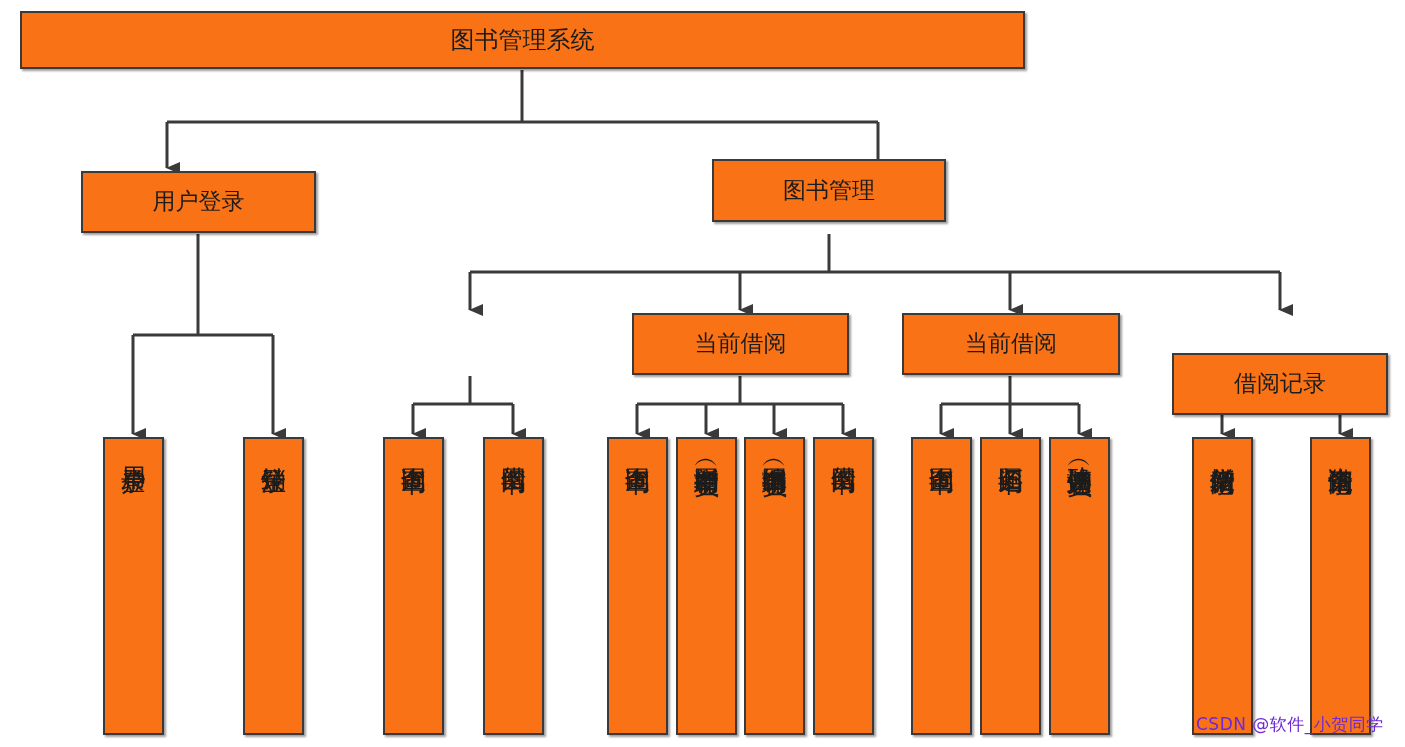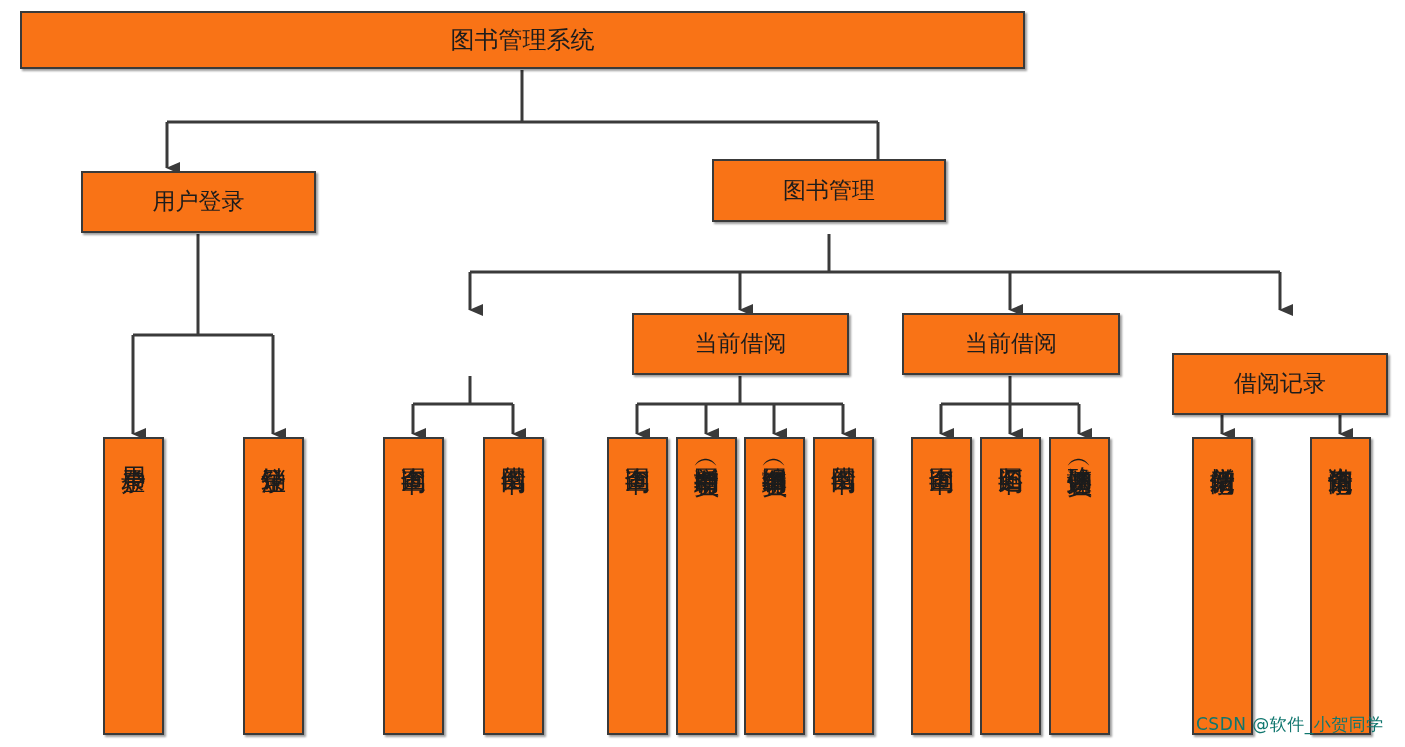--- a/index.html
+++ b/index.html
@@ -60,21 +60,21 @@
     text-orientation: upright;
     font-size: 25px;
     letter-spacing: 1px;
     line-height: 1;
   }
   .watermark {
     position: absolute;
     left: 1196px;
     top: 713px;
     font-size: 17px;
-    color: #0f766e;
+    color: #6d28d9;
     letter-spacing: 0.5px;
     white-space: nowrap;
     z-index: 5;
     font-family: "DejaVu Sans", "Liberation Sans", sans-serif;
   }
 </style>
 </head>
 <body>
 
 <div id="diagram">

